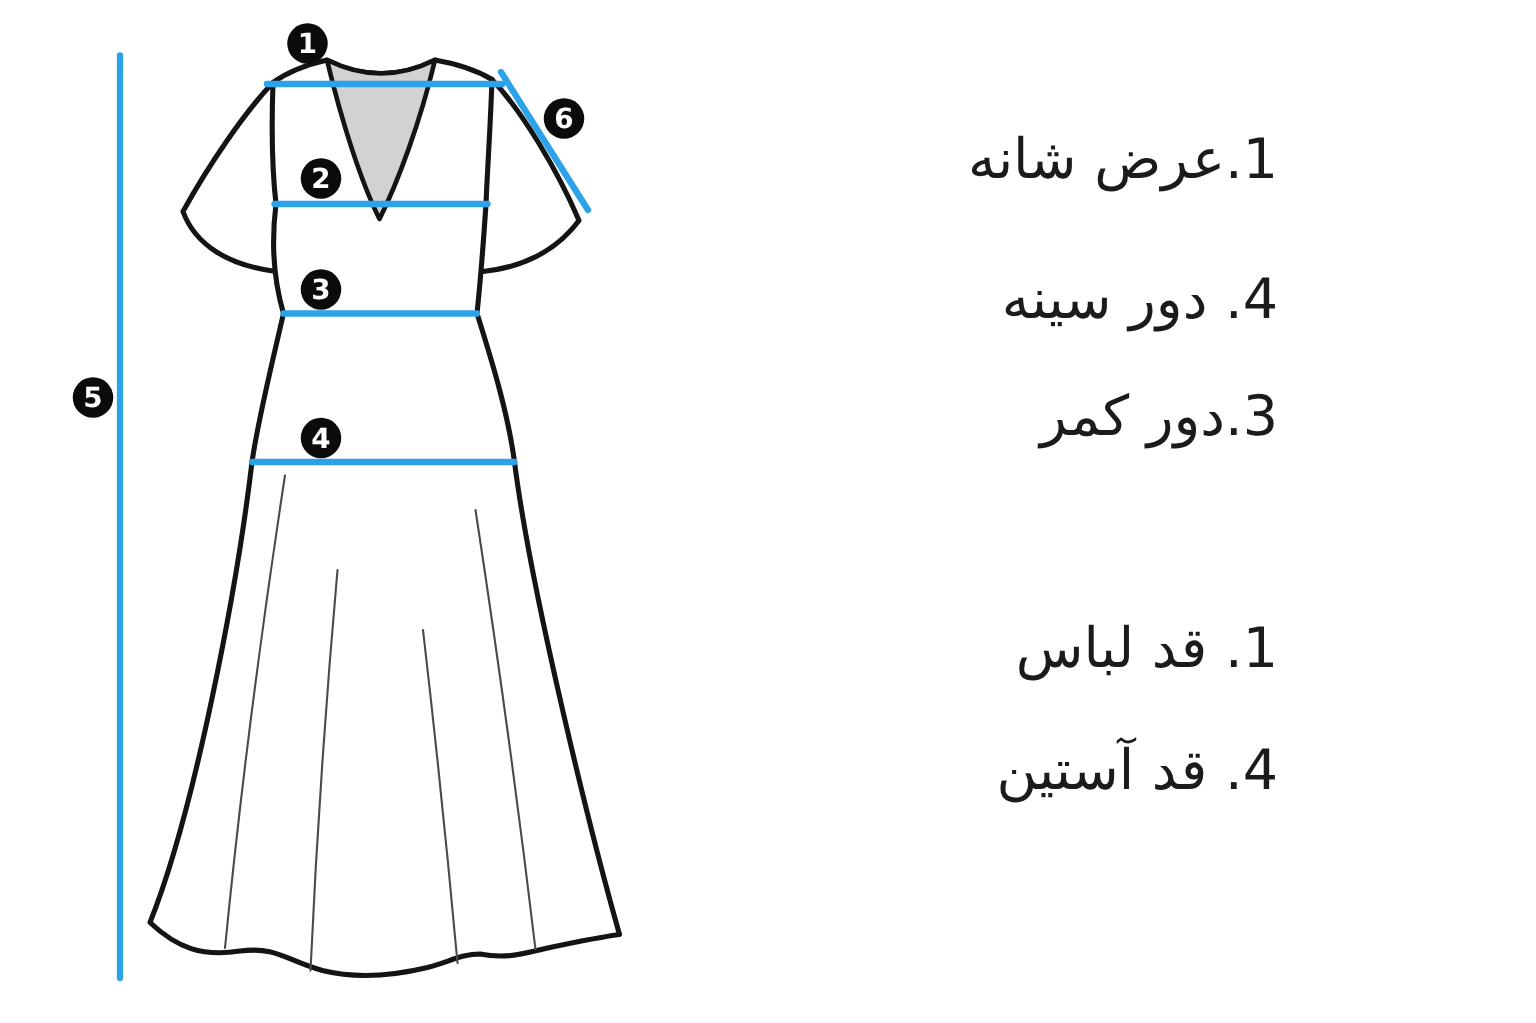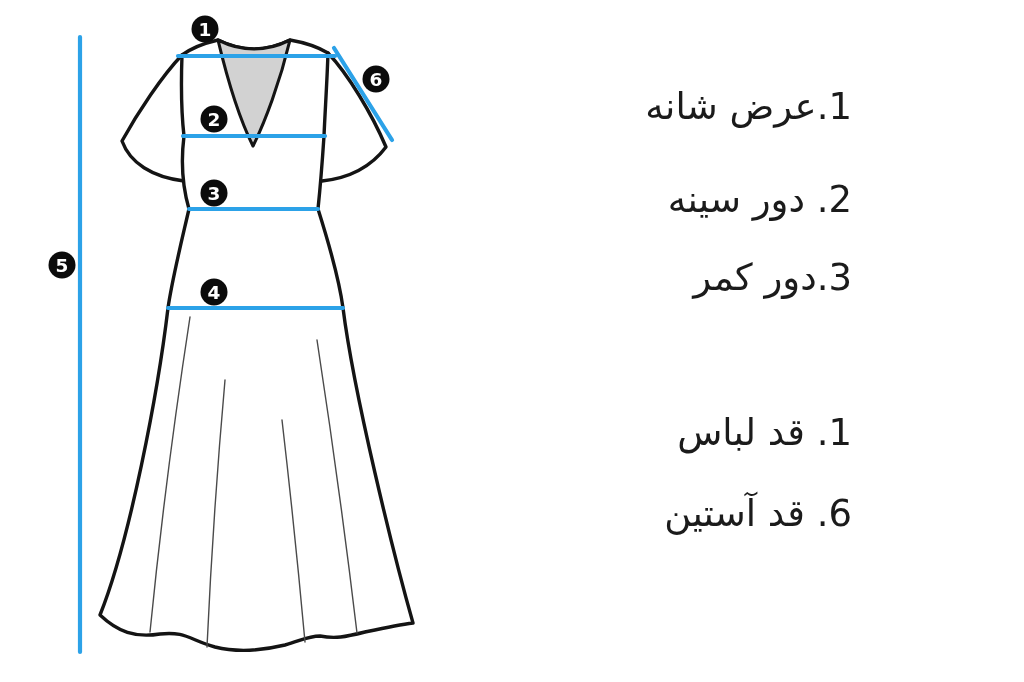--- a/index.html
+++ b/index.html
@@ -115,19 +115,19 @@
         </g>
         <g>
           <circle cx="376" cy="79" r="13.5" fill="#0b0b0b"></circle>
           <text x="376" y="85.5" text-anchor="middle" font-size="18.5" fill="#ffffff" class="marker-digit">6</text>
         </g>
       </g>
   </svg>
 
   <div id="legend" class="legend">
       <div class="legend-item" style="top: 107px;">1.عرض شانه</div>
-      <div class="legend-item" style="top: 200px;">2. دور سینه</div>
+      <div class="legend-item" style="top: 200px;">4. دور سینه</div>
       <div class="legend-item" style="top: 278px;">3.دور کمر</div>
       <div class="legend-item" style="top: 433px;">1. قد لباس</div>
-      <div class="legend-item" style="top: 514px;">6. قد آستین</div>
+      <div class="legend-item" style="top: 514px;">4. قد آستین</div>
     </div>
 
 </div>
 
 </body></html>

